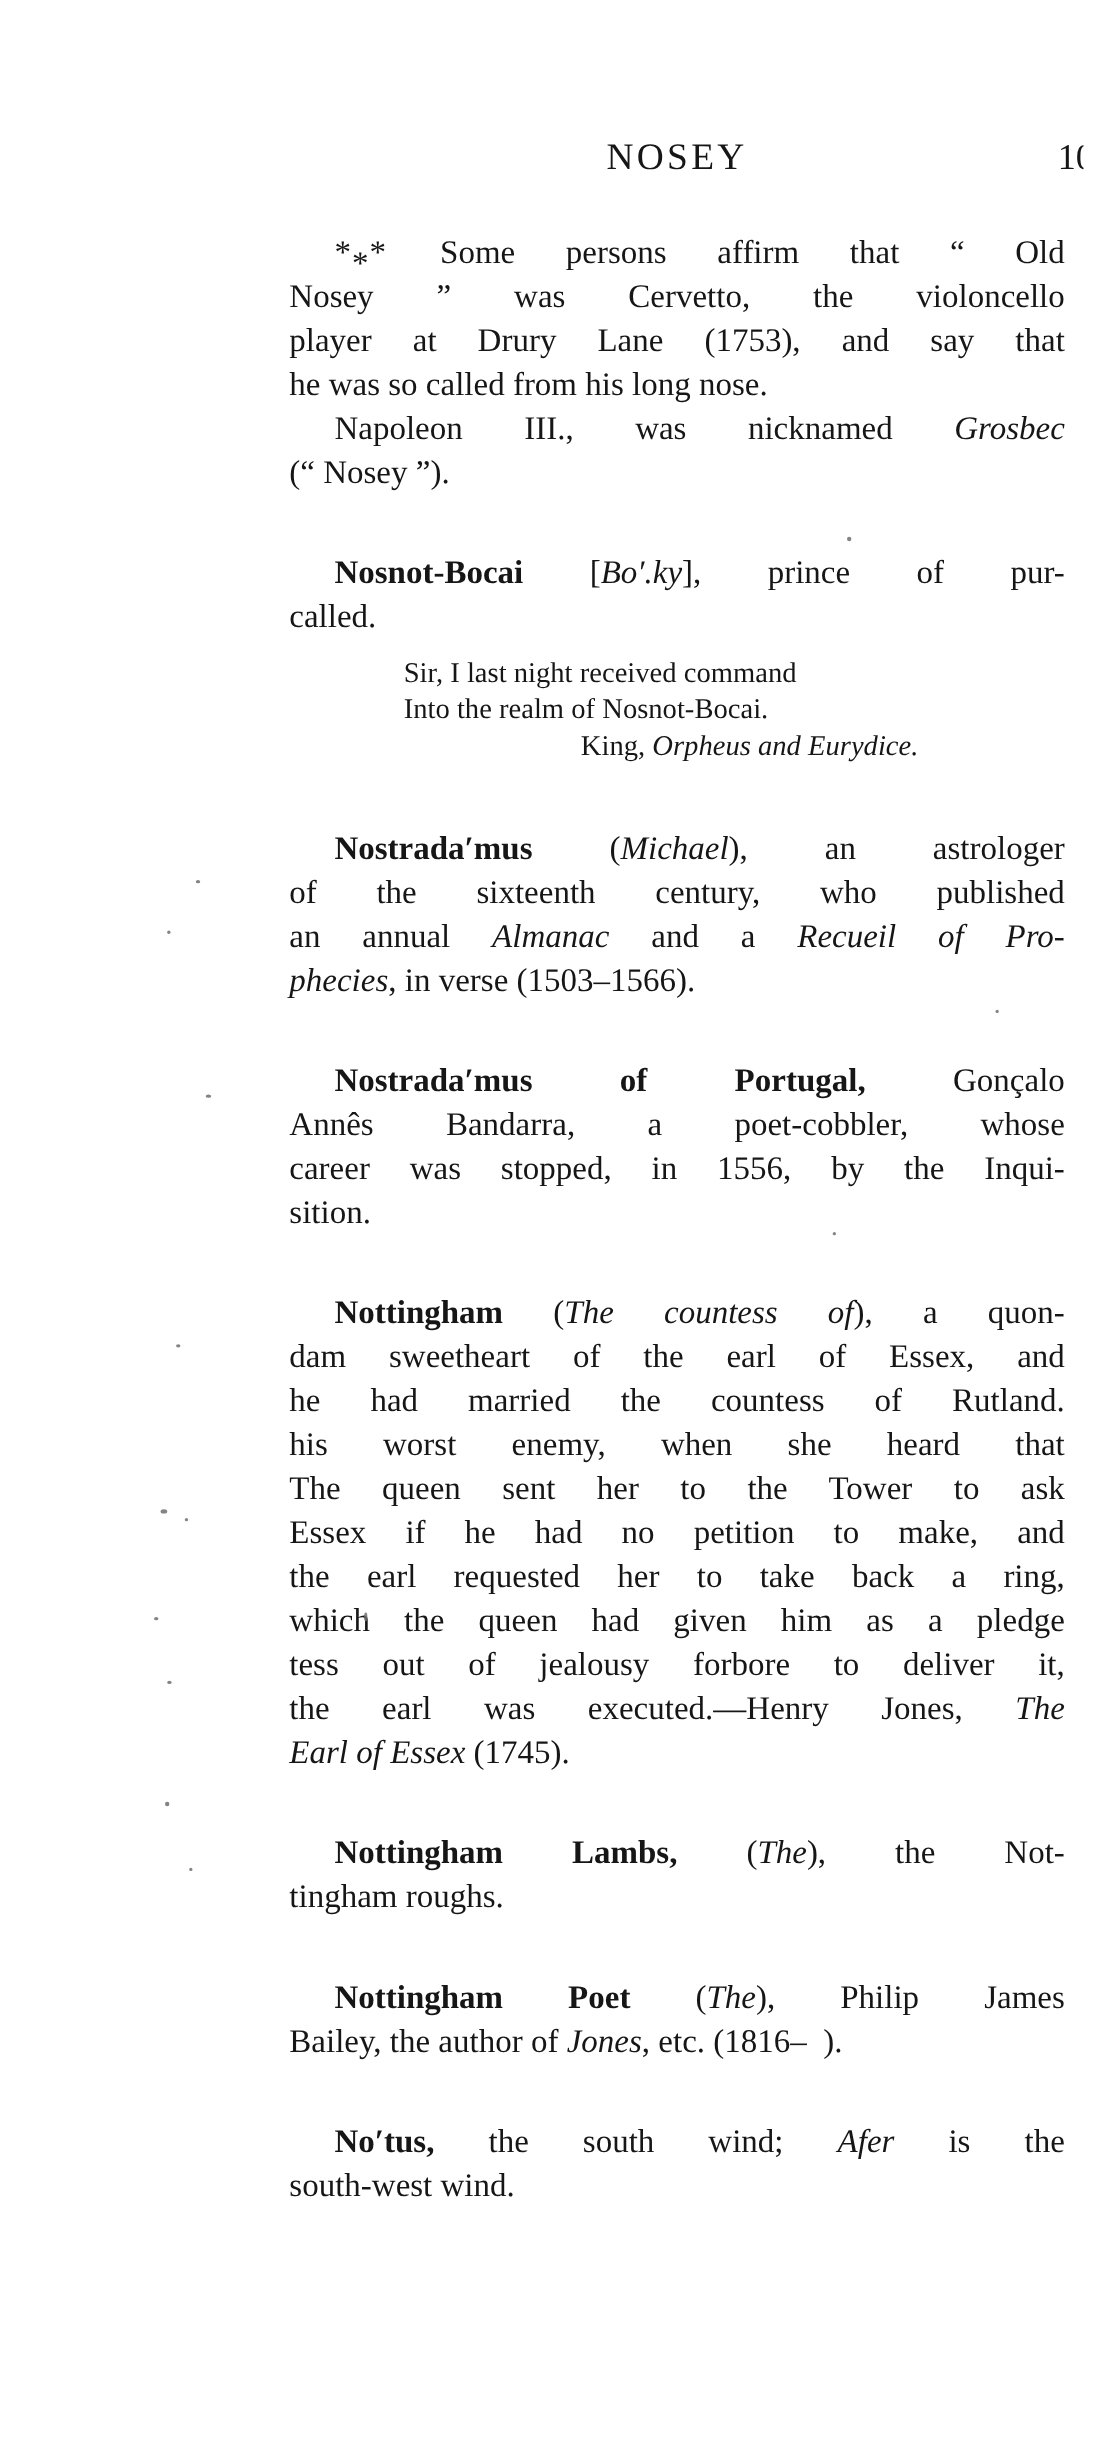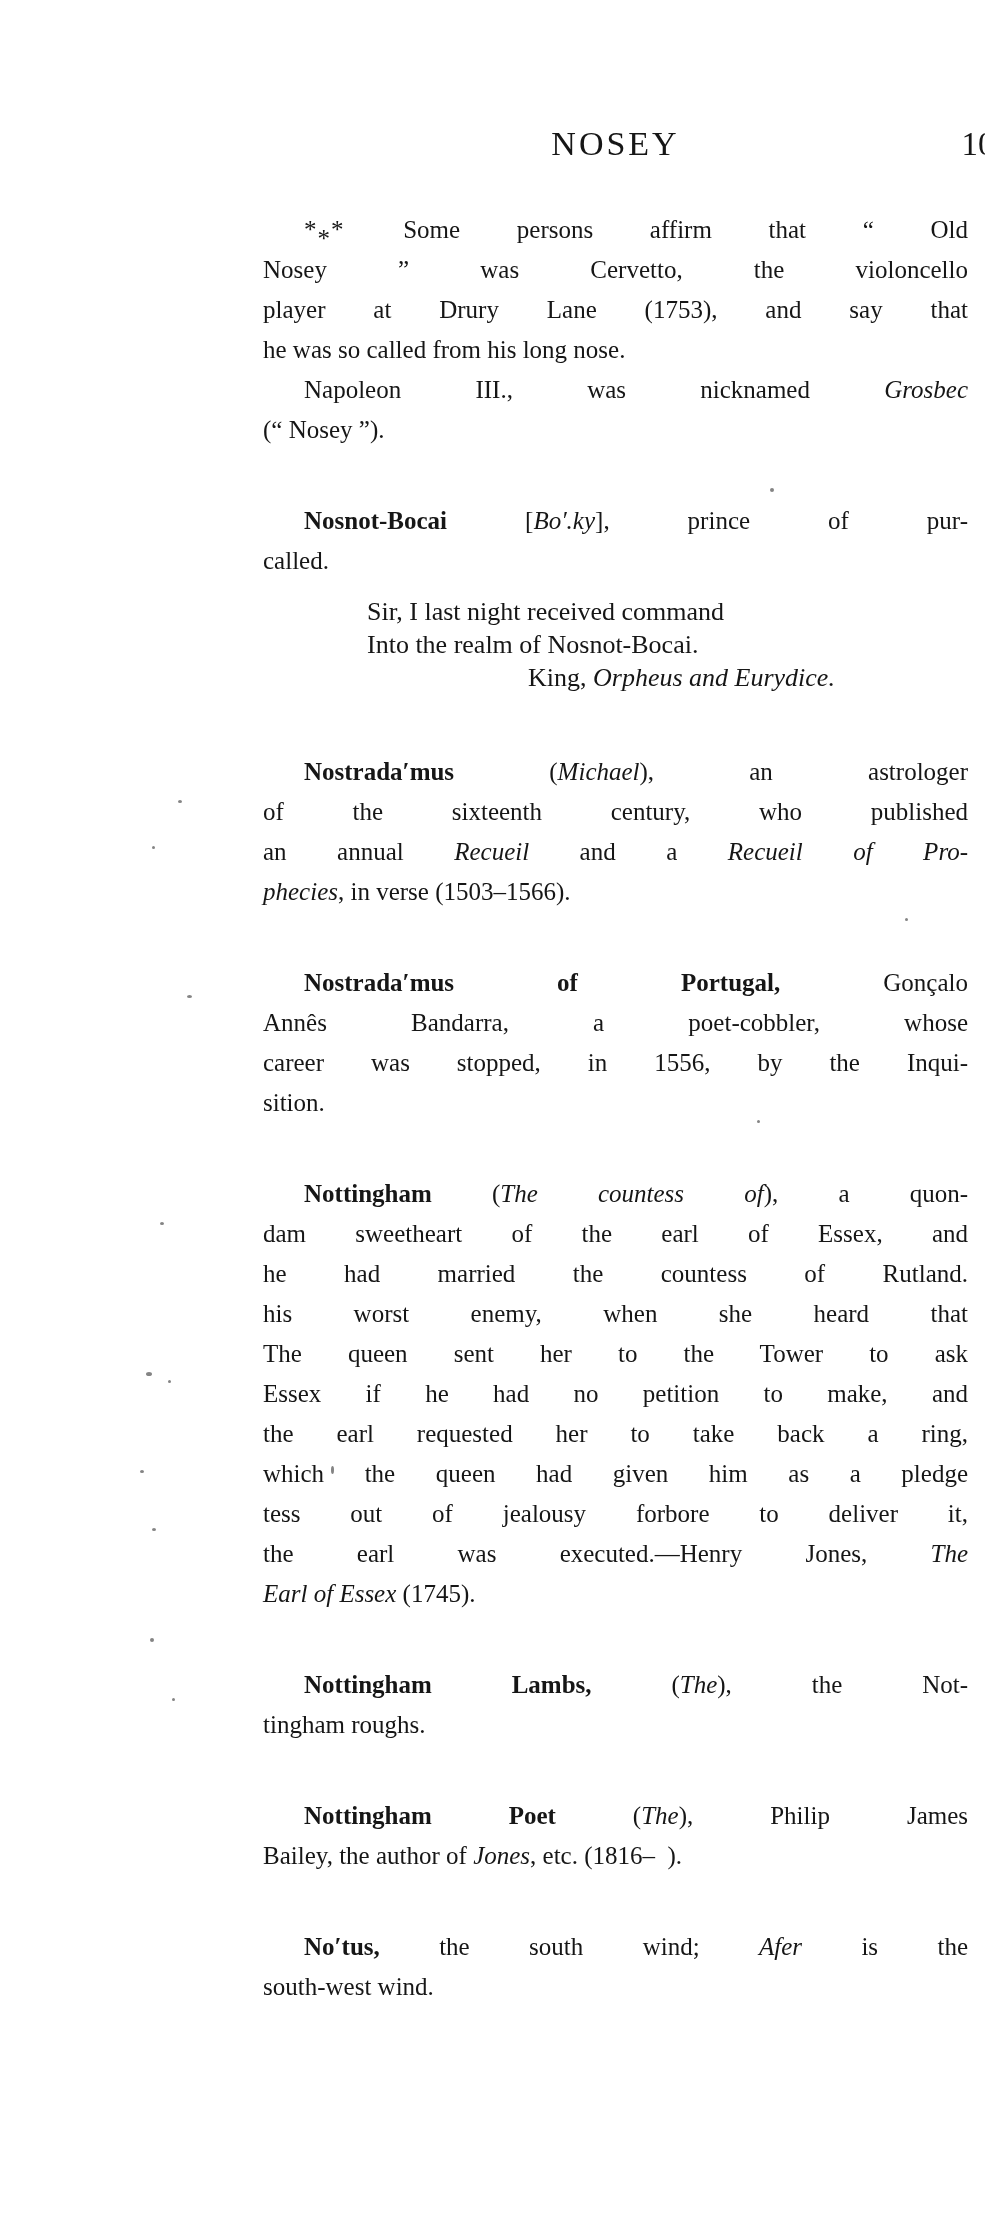--- a/index.html
+++ b/index.html
@@ -19,21 +19,21 @@
     letter-spacing:3px;
   }
   .head-pagenum{
     position:absolute;right:-17px;top:0;
     font-size:33px;line-height:36px;white-space:nowrap;
   }
   .pagenum-clip{display:inline-block;width:7px;overflow:hidden;white-space:nowrap;vertical-align:bottom;}
   .para{margin:0;}
   .para.entry{margin-top:51px;}
   .para.quote{margin:14px 0 58px 104px;}
-  .line{font-size:25px;line-height:40px;min-height:40px;}
+  .line{font-size:30px;line-height:40px;min-height:40px;}
   .line.j{text-align:justify;text-align-last:justify;}
   .line.ind{padding-left:41px;}
   .quote .line{font-size:26px;line-height:33px;min-height:33px;}
   .line.attr{padding-left:161px;}
   .s-n{font-style:normal;font-weight:normal;}
   .s-b{font-weight:bold;}
   .s-i{font-style:italic;}
   .ast{letter-spacing:1px;margin-right:2px;}
   .ast .mid{position:relative;top:.34em;}
   .speck{position:absolute;background:#6f6f6f;border-radius:50%;opacity:.85;}
@@ -63,21 +63,21 @@
           <div class="line"><span class="s-n">called.</span></div>
         </div>
         <div class="para quote">
           <div class="line"><span class="s-n">Sir, I last night received command</span></div>
           <div class="line"><span class="s-n">Into the realm of Nosnot-Bocai.</span></div>
           <div class="line attr"><span class="s-n">King, </span><span class="s-i">Orpheus and Eurydice.</span></div>
         </div>
         <div class="para entry">
           <div class="line j ind"><span class="s-b">Nostrada′mus</span><span class="s-n"> (</span><span class="s-i">Michael</span><span class="s-n">), an astrologer</span></div>
           <div class="line j"><span class="s-n">of the sixteenth century, who published</span></div>
-          <div class="line j"><span class="s-n">an annual </span><span class="s-i">Recueil</span><span class="s-n"> and a </span><span class="s-i">Recueil of Pro-</span></div>
+          <div class="line j"><span class="s-n">an annual </span><span class="s-i">Almanac</span><span class="s-n"> and a </span><span class="s-i">Recueil of Pro-</span></div>
           <div class="line"><span class="s-i">phecies</span><span class="s-n">, in verse (1503–1566).</span></div>
         </div>
         <div class="para entry">
           <div class="line j ind"><span class="s-b">Nostrada′mus of Portugal,</span><span class="s-n"> Gonçalo</span></div>
           <div class="line j"><span class="s-n">Annês Bandarra, a poet-cobbler, whose</span></div>
           <div class="line j"><span class="s-n">career was stopped, in 1556, by the Inqui-</span></div>
           <div class="line"><span class="s-n">sition.</span></div>
         </div>
         <div class="para entry">
           <div class="line j ind"><span class="s-b">Nottingham</span><span class="s-n"> (</span><span class="s-i">The countess of</span><span class="s-n">), a quon-</span></div>

